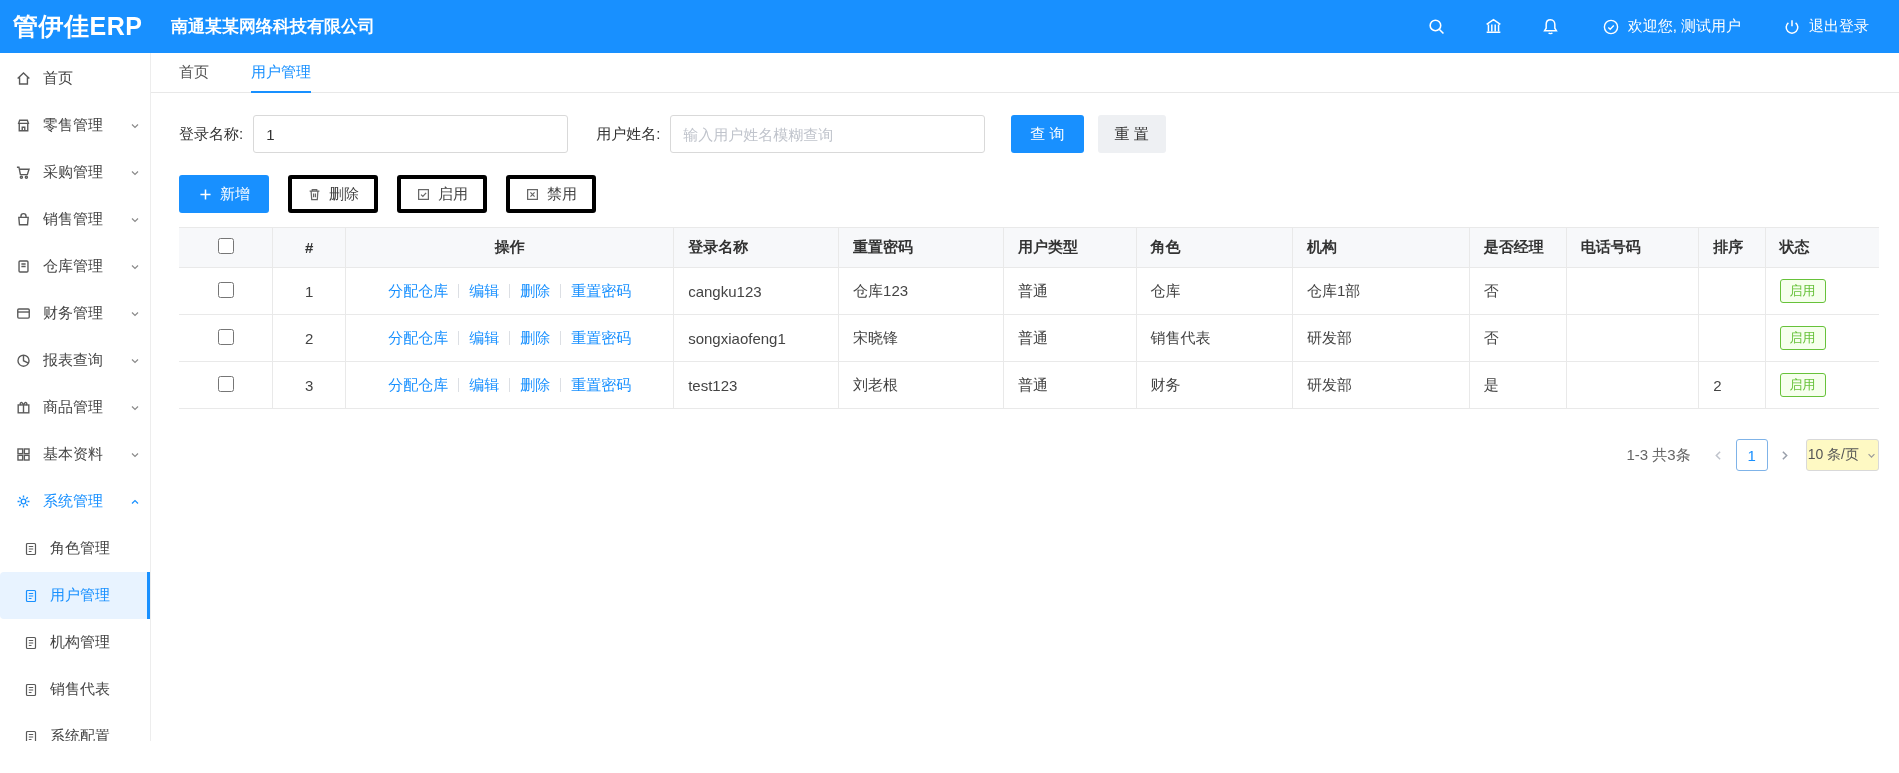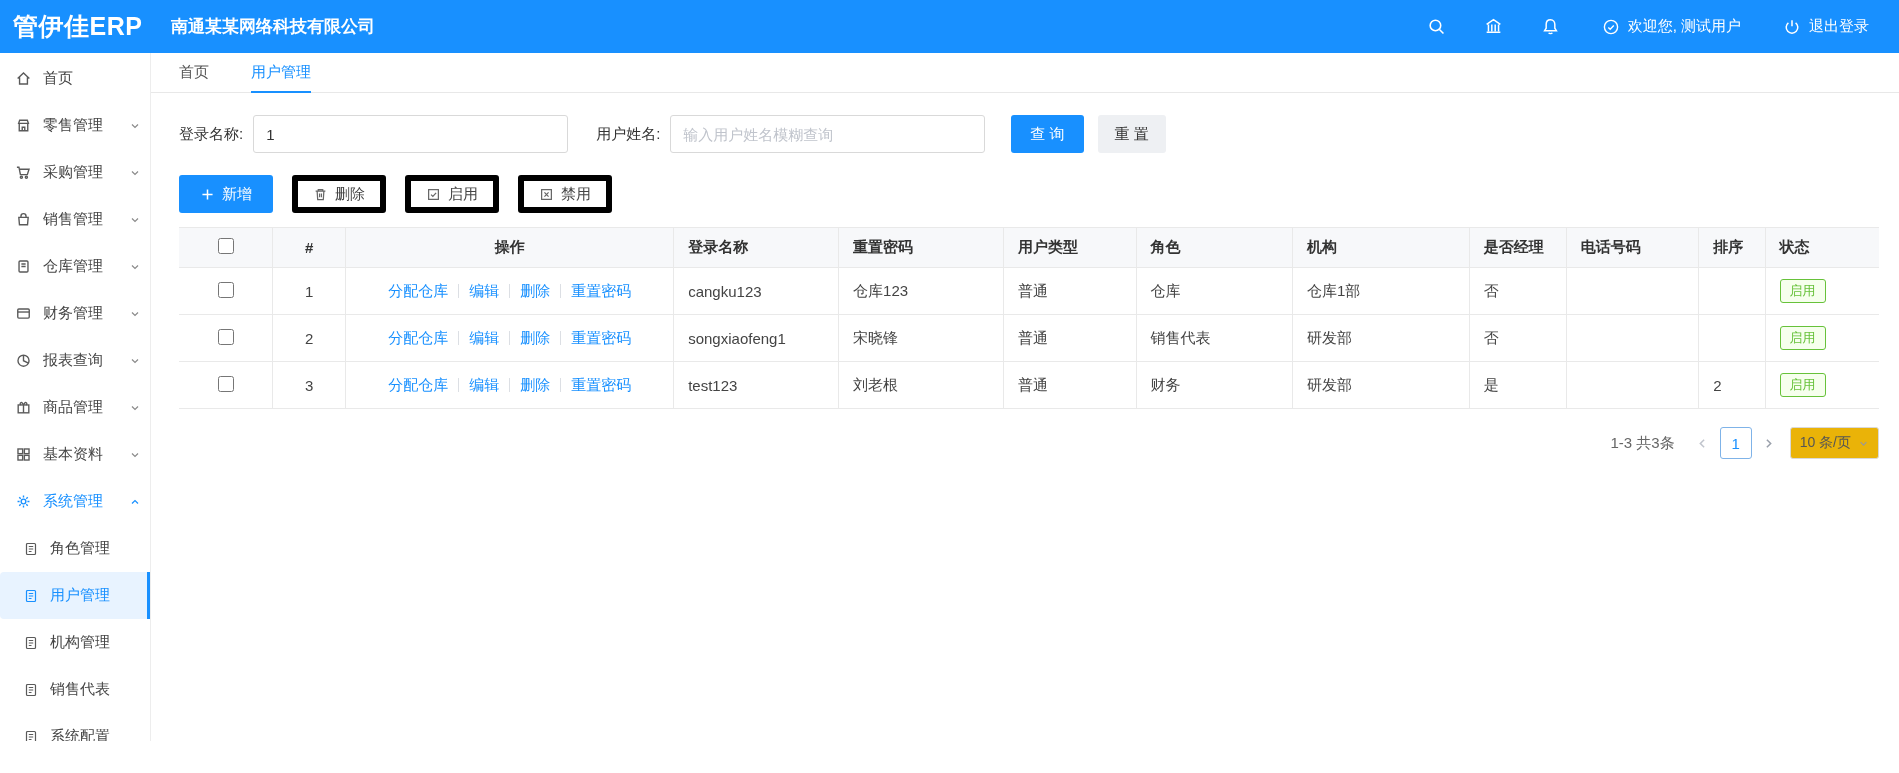--- a/index.html
+++ b/index.html
@@ -37,44 +37,44 @@
 .content{padding:22px 20px 0 28px}
 .filter-row{display:flex;align-items:center}
 .f-label{margin-right:10px;color:#333;white-space:nowrap}
 .f-input{width:315px;height:38px;border:1px solid #d9d9d9;border-radius:3px;padding:0 12px;font-size:15px;color:#333;outline:none;font-family:inherit;background:#fff}
 .f-input::placeholder{color:#c0c4cc}
 .gap{width:28px}
 .btn{height:38px;border:none;border-radius:3px;font-size:15px;cursor:pointer;font-family:inherit;display:inline-flex;align-items:center;justify-content:center}
 .btn-primary{background:#1890ff;color:#fff;padding:0 19px;margin-left:26px}
 .btn-reset{background:#eef0f3;color:#333;padding:0 17px;margin-left:14px}
 .toolbar{display:flex;align-items:center;margin-top:22px}
-.tbtn{height:38px;border:6px solid #000000;background:#fff;border-radius:3px;display:inline-flex;align-items:center;padding:0 15px;margin-right:19px;color:#444;cursor:pointer;font-size:15px;font-family:inherit}
+.tbtn{height:38px;border:4px solid #000000;background:#fff;border-radius:3px;display:inline-flex;align-items:center;padding:0 15px;margin-right:19px;color:#444;cursor:pointer;font-size:15px;font-family:inherit}
 .tbtn svg{margin-right:7px;color:#666}
 .tbtn.primary{background:#1890ff;border-color:#1890ff;color:#fff}
 .tbtn.primary svg{color:#fff}
 
 .grid{width:100%;border-collapse:collapse;margin-top:14px;table-layout:fixed}
 .grid th{background:#f7f8fa;font-weight:bold;color:#333;height:40px;font-size:15px}
 .grid td{height:47px;color:#444;font-size:15px;background:#fff}
 .grid th,.grid td{border:1px solid #e9e9e9;padding:0 14px;text-align:left;overflow:hidden;white-space:nowrap}
 .grid th.c,.grid td.c{text-align:center;padding:0 4px}
 .grid tr > *:first-child{border-left:none}
 .grid tr > *:last-child{border-right:none}
 .ops{display:flex;align-items:center;justify-content:center}
 .link{color:#1890ff;cursor:pointer}
 .vdiv{width:1px;height:14px;background:#dcdfe4;margin:0 10px}
 .badge{display:inline-block;border:1px solid #67c23a;color:#67c23a;background:#f6ffed;border-radius:3px;padding:3px 9px;font-size:13px;line-height:1.2;cursor:pointer}
 input[type=checkbox]{width:16px;height:16px;cursor:pointer;accent-color:#1890ff}
 
-.pager{display:flex;align-items:center;justify-content:flex-end;margin-top:18px;color:#666;font-size:15px}
+.pager{display:flex;align-items:center;justify-content:flex-end;margin-top:30px;color:#666;font-size:15px}
 .pg-total{margin-right:16px}
 .pg-arrow{display:flex;align-items:center;justify-content:center;width:24px;height:32px;cursor:pointer;color:#c0c4cc}
 .pg-arrow.next{color:#9aa0ab}
 .pg-box{width:32px;height:32px;border:1px solid #7fb3e8;border-radius:3px;display:flex;align-items:center;justify-content:center;cursor:pointer;margin:0 5px;background:#fff;color:#1890ff}
-.pg-size{height:32px;border:1px solid #d9d9d9;border-radius:3px;display:flex;align-items:center;padding:0 9px;margin-left:9px;cursor:pointer;color:#555;background:#eab308;font-size:14px}
+.pg-size{height:32px;border:1px solid #d9d9d9;border-radius:3px;display:flex;align-items:center;padding:0 1px;margin-left:9px;cursor:pointer;color:#555;background:#fef9c3;font-size:14px}
 .pg-size svg{margin-left:7px;color:#999}
 </style>
 </head>
 <body>
 
 <header class="topbar">
   <div class="logo">管伊佳ERP</div>
   <div class="company">南通某某网络科技有限公司</div>
   <div class="top-right">
     <span class="top-icon">

